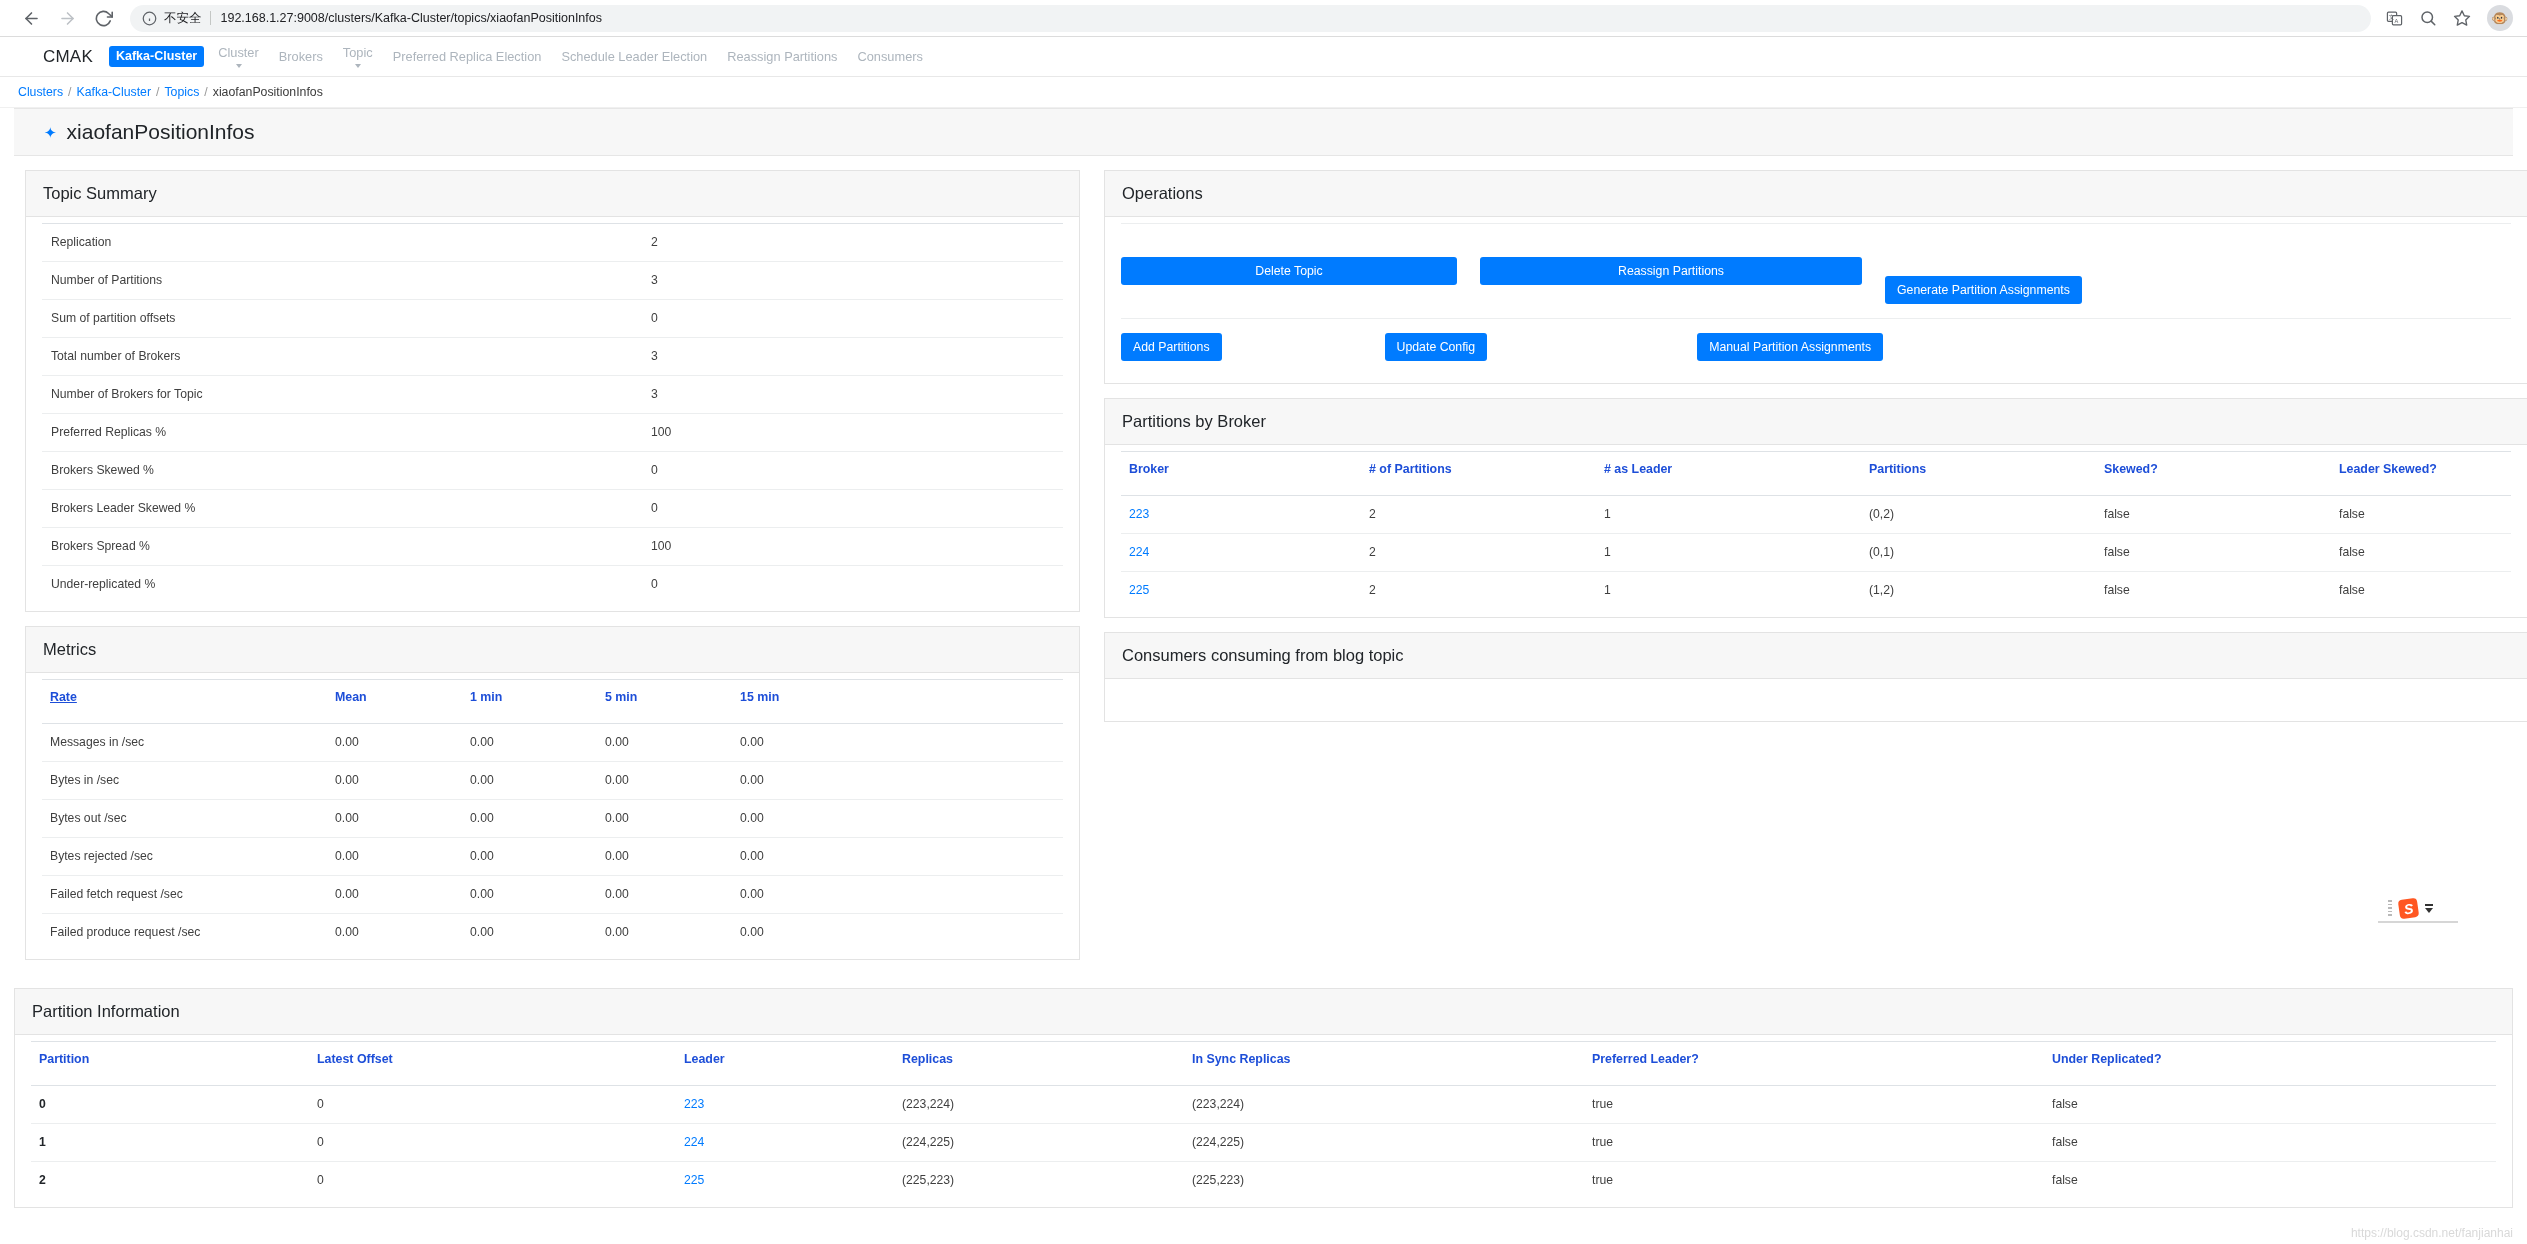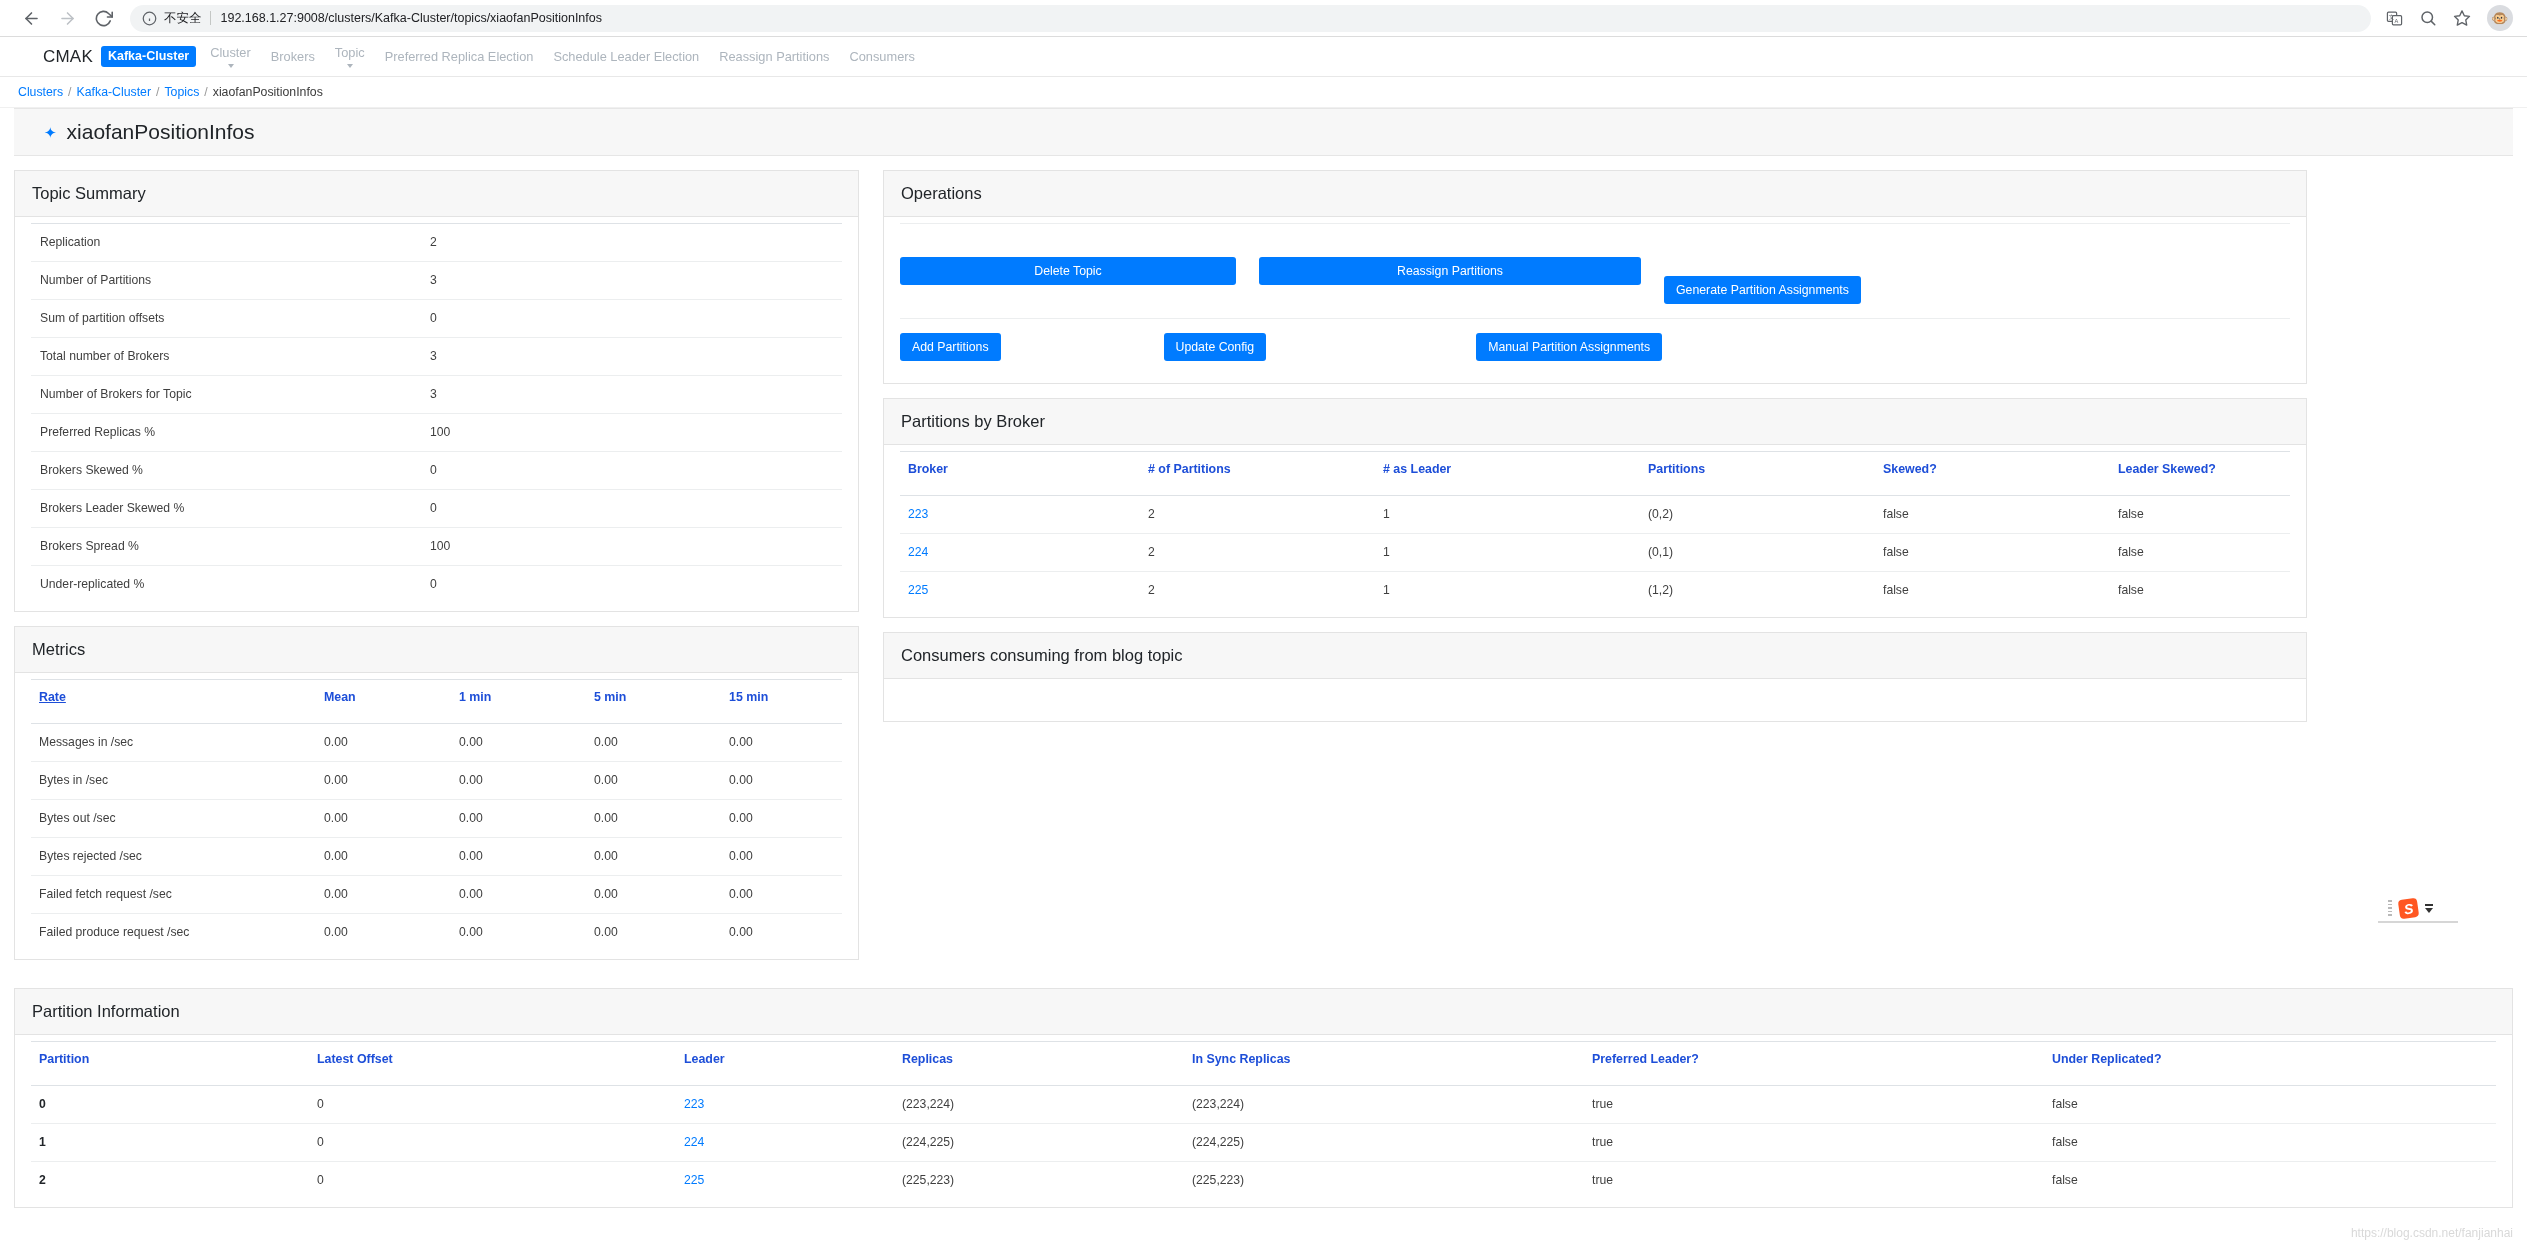--- a/index.html
+++ b/index.html
@@ -108,21 +108,21 @@
     display: flex;
     align-items: center;
     padding-left: 43px;
     gap: 0px;
     background: #ffffff;
     border-bottom: 1px solid #e8e8e8;
   }
   .brand {
     font-size: 17px;
     color: #212529;
-    margin-right: 8px;
+    margin-right: 16px;
     cursor: pointer;
     letter-spacing: .2px;
   }
   .badge-cluster {
     background: #007bff;
     color: #ffffff;
     font-size: 12.5px;
     font-weight: bold;
     padding: 3px 7px 4px 7px;
     border-radius: 3px;
@@ -191,21 +191,21 @@
     font-weight: normal;
   }
 
   
   .columns {
     display: flex;
     padding: 14px;
     gap: 24px;
     align-items: flex-start;
   }
-  .col-left  { width: 845px; flex-shrink: 0; }
+  .col-left  { width: 1055px; flex-shrink: 0; margin-left: 11px; }
   .col-right { width: 1424px; flex-shrink: 0; }
 
   
   .card {
     border: 1px solid #e3e3e3;
     background: #ffffff;
     margin-bottom: 14px;
   }
   .card-head {
     background: #f7f7f7;

